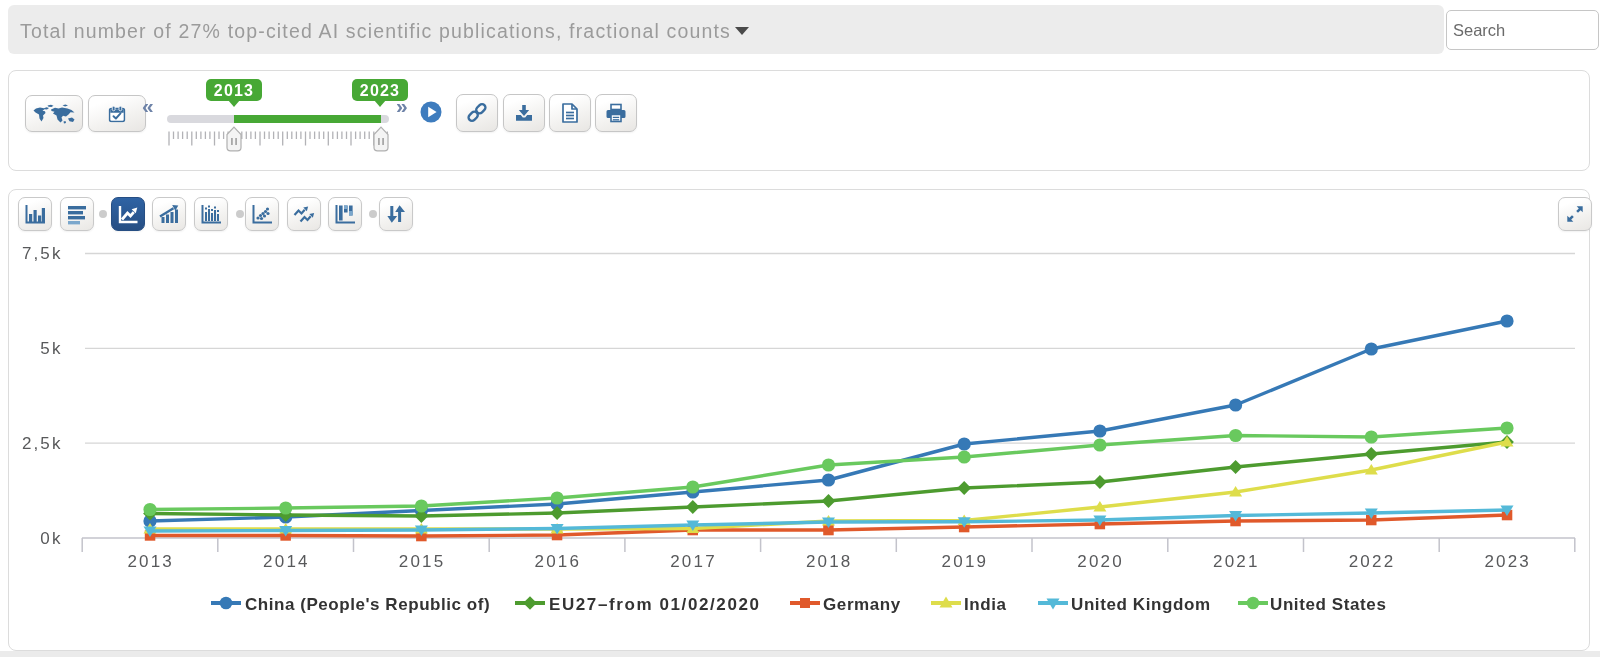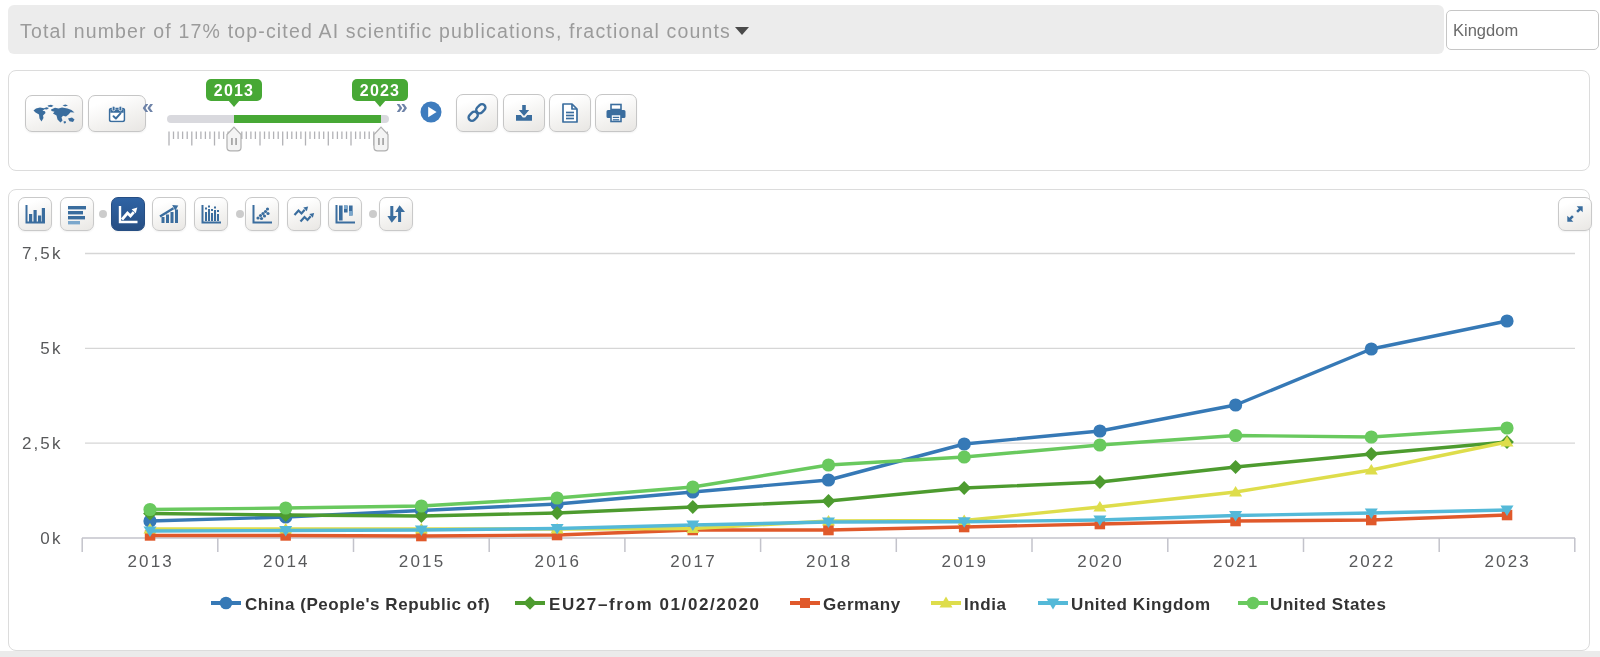--- a/index.html
+++ b/index.html
@@ -10,25 +10,25 @@
 .cbtn{position:absolute;top:197px;width:32px;height:32px;border:1px solid #c9c9c9;border-radius:7px;background:linear-gradient(160deg,#ffffff 20%,#f3f2f0 60%,#e9e7e4 100%);box-shadow:0 1px 2px rgba(0,0,0,0.06);}
 .cbtn svg{position:absolute;left:50%;top:50%;transform:translate(-50%,-50%);}
 .cbtn.sel{background:linear-gradient(#2f63a4,#264e83);border-color:#264e83;}
 .dot{position:absolute;top:210px;width:8px;height:8px;border-radius:50%;background:#ccc;}
 </style>
 </head>
 <body>
 <div style="position:absolute;left:0;top:651px;width:1600px;height:6px;background:#ebebeb;"></div>
 
 <div style="position:absolute;left:8px;top:5px;width:1436px;height:49px;background:#ececec;border-radius:6px;"></div>
-<div style="position:absolute;left:20px;top:20px;font-size:19.5px;letter-spacing:1.17px;color:#9b9b9b;">Total number of 17% top-cited AI scientific publications, fractional counts</div>
+<div style="position:absolute;left:20px;top:20px;font-size:19.5px;letter-spacing:1.17px;color:#9b9b9b;">Total number of 27% top-cited AI scientific publications, fractional counts</div>
 <div id="caret" style="position:absolute;left:735px;top:27px;width:0;height:0;border-left:7px solid transparent;border-right:7px solid transparent;border-top:8px solid #4a4a4a;"></div>
 
 <div style="position:absolute;left:1446px;top:10px;width:153px;height:40px;background:#fff;border:1px solid #c6c6c6;border-radius:5px;box-sizing:border-box;"></div>
-<div style="position:absolute;left:1453px;top:21px;font-size:16.5px;color:#6a6a6a;">Kingdom</div>
+<div style="position:absolute;left:1453px;top:21px;font-size:16.5px;color:#6a6a6a;">Search</div>
 
 <div style="position:absolute;left:8px;top:70px;width:1582px;height:101px;background:#fff;border:1px solid #dcdcdc;border-radius:8px;box-sizing:border-box;"></div>
 
 <div class="btn" style="left:25px;top:95px;width:56px;height:35px;">
 <svg width="44" height="20" viewBox="0 0 44 20">
       <g fill="#3a6d9e">
 <path d="M1.5 6.5 L4 4.5 L8 3.5 L12 4.2 L14.5 3.2 L17 4 L15 5.5 L12.5 5.2 L10.5 6.8 L13 7.2 L13.5 9 L11 11.5 L11.5 14 L9.5 17.5 L7.5 14.5 L7 10.5 L3.5 8.5 Z"></path>
 <path d="M15.5 1.5 L19 0.8 L21.5 1.8 L19.5 3 L16.5 2.8 Z"></path>
 <path d="M19 5.5 L23 3.8 L26.5 4.5 L30 3.5 L35.5 4.5 L39.5 6 L42.5 8.5 L38.5 8.2 L36.5 10.5 L34 12.5 L31 11.8 L29.5 13.5 L30.5 16.5 L28.5 18.5 L25.5 15.5 L24.5 11.5 L21 9.5 L22.5 7.8 L19.5 7 Z"></path>
 <path d="M30.5 1.2 L33.5 0.5 L36 1.5 L33 2.5 Z"></path>

